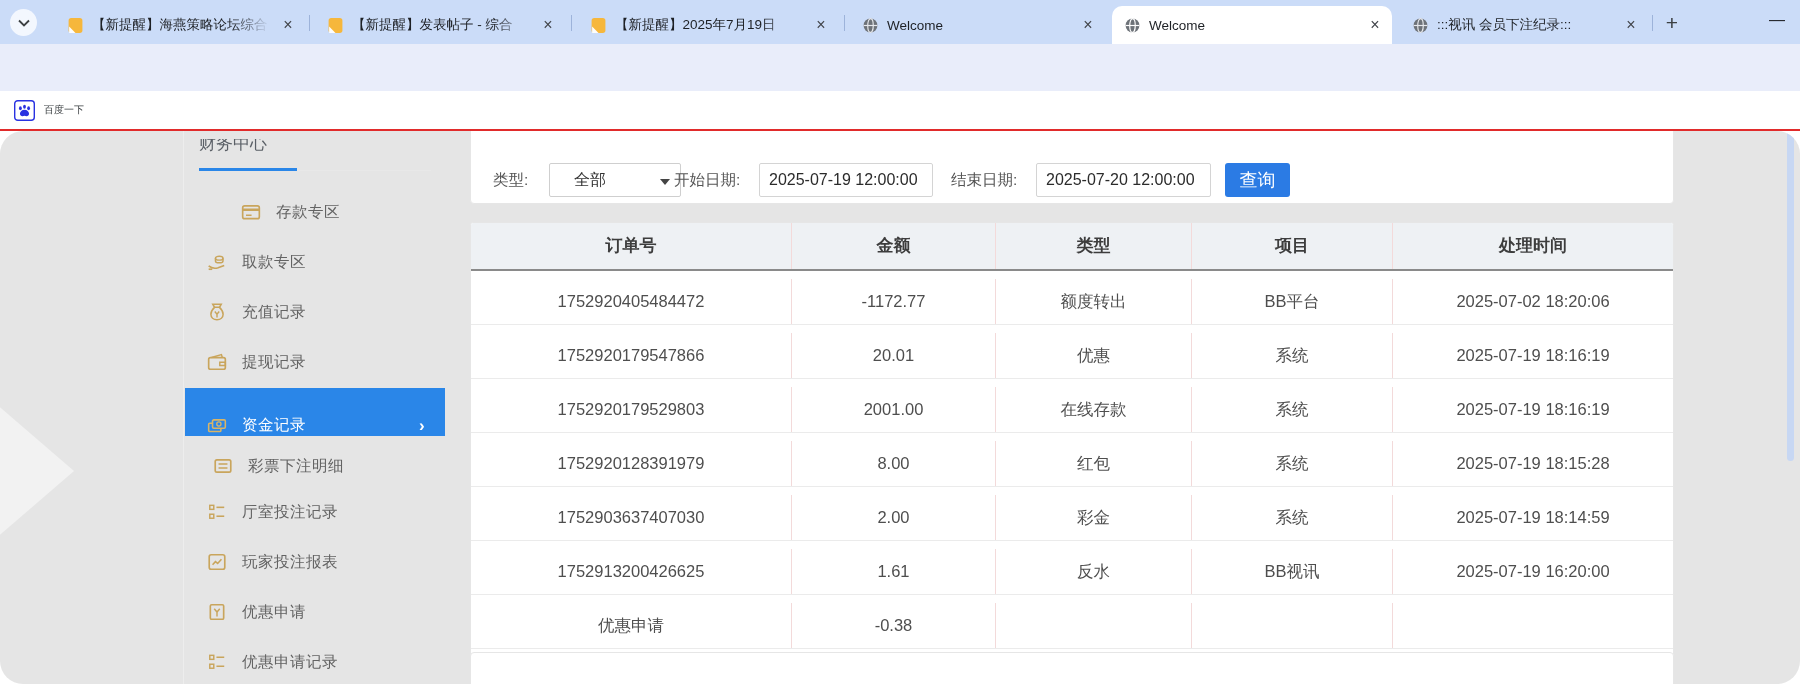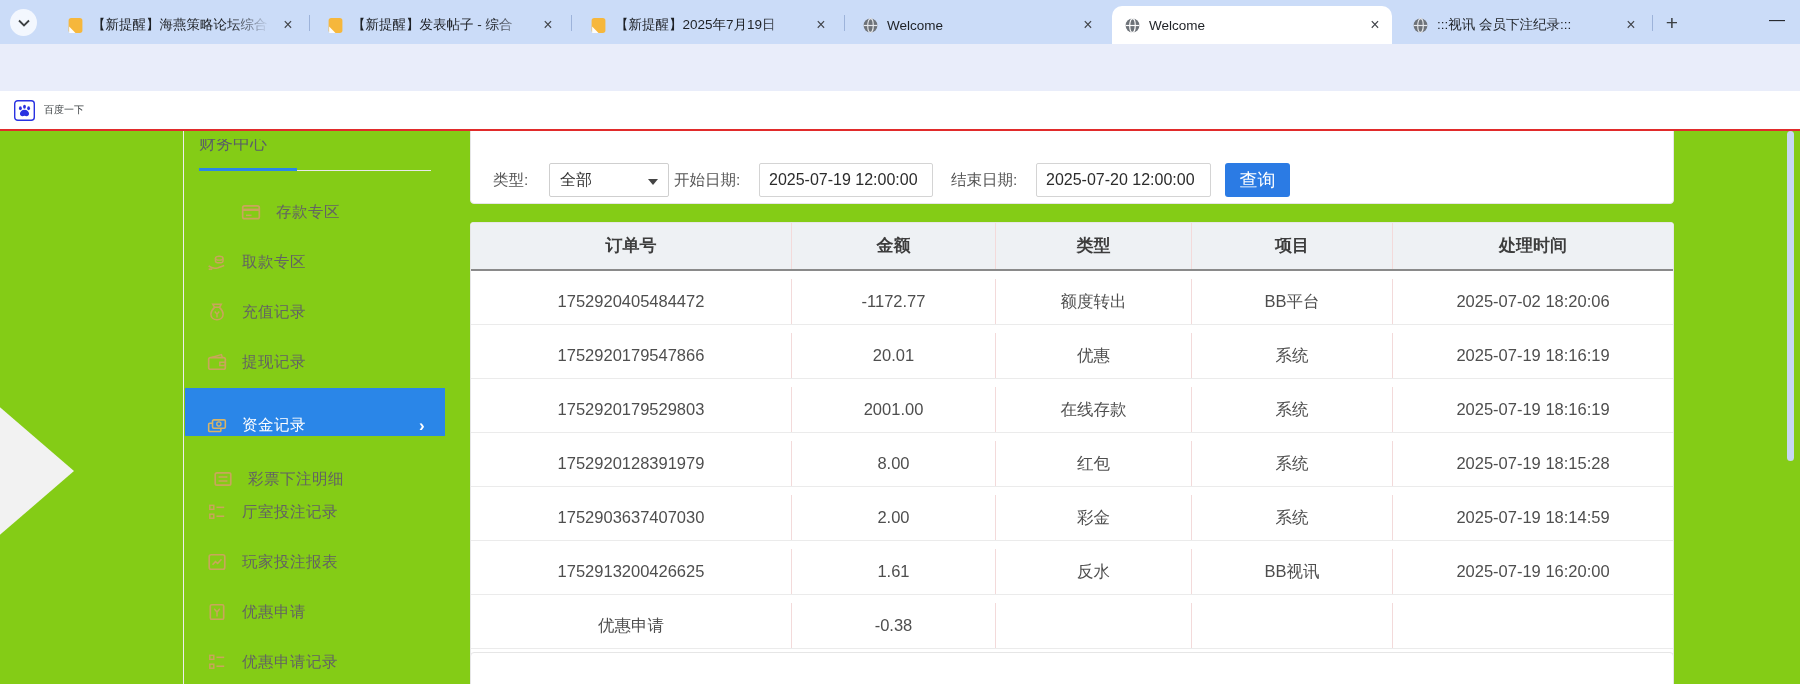--- a/index.html
+++ b/index.html
@@ -33,21 +33,21 @@
   .addr-url { font-size:15.5px; color:#1f2125; margin-left:10px; }
   .star-btn { position:absolute; left:1762px; top:55px; width:26px; height:26px; }
 
   .bookmarkbar { position:absolute; left:0; top:91px; width:1800px; height:38px; background:#ffffff; }
   .bookmark { position:absolute; left:14px; top:7px; height:24px; display:flex; align-items:center; }
   .bookmark-label { font-size:10px; color:#3c4043; margin-left:9px; }
 
   .redline { position:absolute; left:0; top:129px; width:1800px; height:2px; background:#e12b2b; }
 
   
-  .page { position:absolute; left:0; top:131px; width:1800px; height:553px; background:#84cc16; overflow:hidden; }
+  .page { position:absolute; left:0; top:131px; width:1800px; height:553px; background:#e5e5e5; overflow:hidden;border-radius:23px; }
   .side-border { position:absolute; left:183px; top:0; width:1px; height:553px; background:#ededed; }
   .watermark { position:absolute; left:-28px; top:252px; width:0; height:0;
     border-top:88px solid transparent; border-bottom:88px solid transparent;
     border-left:102px solid #f2f2f2; }
 
   
   .sidebar { position:absolute; left:185px; top:0; width:260px; height:553px; }
   .side-head-clip { position:absolute; left:14px; top:8px; width:120px; height:15px; overflow:hidden; }
   .side-head-clip span { display:block; font-size:17px; color:#5a5f66; transform:translateY(-7px); }
   .side-head-rule { position:absolute; left:14px; top:39px; width:232px; height:1px; background:#e8e8e8; }
@@ -56,22 +56,22 @@
   .menu-item .mi-icon { width:20px; height:20px; margin:0 15px 0 22px; flex:0 0 20px; }
   .menu-item .mi-label { font-size:15.5px; color:#636363; letter-spacing:.5px; }
   .menu-item.active { background:#2a86e8; height:48px; }
   .menu-item.active .mi-label { color:#ffffff; }
   .menu-chevron { position:absolute; left:234px; font-size:17px; color:#ffffff; font-weight:bold; }
 
   
   .filter-panel { position:absolute; left:470px; top:-10px; width:1204px; height:83px; background:#fff;
     border:1px solid #e6e6e6; border-radius:4px; }
   .f-label { position:absolute; top:41px; height:34px; line-height:34px; font-size:15.5px; color:#555; }
-  .f-select { position:absolute; left:78px; top:41px; width:120px; height:34px; border:1px solid #cfcfcf;
-    border-radius:2px; background:#fff; font-size:16px; color:#333; line-height:32px; padding-left:10px; }
+  .f-select { position:absolute; left:78px; top:41px; width:132px; height:34px; border:1px solid #cfcfcf;
+    border-radius:2px; background:#fff; font-size:16px; color:#333; line-height:32px; padding-left:24px; }
   .f-caret { position:absolute; right:10px; top:15px; width:0; height:0; border-left:5px solid transparent;
     border-right:5px solid transparent; border-top:6px solid #444; }
   .f-input { position:absolute; top:41px; height:34px; border:1px solid #d4d4d4; border-radius:2px;
     background:#fff; font-size:16px; color:#2b2b2b; padding-left:9px;
     font-family:"Liberation Sans","DejaVu Sans",sans-serif; }
   .f-btn { position:absolute; left:754px; top:41px; width:65px; height:34px; background:#2b7be4;
     color:#fff; font-size:18px; border:none; border-radius:3px; text-align:center; line-height:34px; }
 
   .table-panel { position:absolute; left:470px; top:91px; width:1204px; background:#fff;
     border:1px solid #e6e6e6; border-radius:3px; overflow:hidden; }
@@ -265,21 +265,21 @@
     <div class="menu-item active" style="top:257px;align-items:flex-end;">
       <svg class="mi-icon" viewBox="0 0 18 18">
         <rect x="1.5" y="6.5" width="11" height="7.5" rx="1" fill="none" stroke="#d9b566" stroke-width="1.4"></rect>
         <rect x="5" y="3.5" width="11.5" height="7.5" rx="1" fill="#2a86e8" stroke="#d9b566" stroke-width="1.4"></rect>
         <circle cx="10.7" cy="7.2" r="1.9" fill="none" stroke="#d9b566" stroke-width="1.2"></circle>
         </svg>
       <span class="mi-label">资金记录</span>
       <span class="menu-chevron">›</span>
     </div>
 
-    <div class="menu-item" style="top:326px;padding-left:6px;">
+    <div class="menu-item" style="top:313px;padding-left:6px;">
       <svg class="mi-icon" viewBox="0 0 18 18">
         <rect x="2" y="3.5" width="14" height="11" rx="1.5" fill="none" stroke="#c9a55c" stroke-width="1.5"></rect>
         <path d="M5 7.2h8 M5 10.8h8" stroke="#c9a55c" stroke-width="1.3"></path>
         </svg>
       <span class="mi-label">彩票下注明细</span>
     </div>
 
     <div class="menu-item" style="top:359px;">
       <svg class="mi-icon" viewBox="0 0 18 18">
         <rect x="2.5" y="3" width="3.6" height="3.6" fill="none" stroke="#c9a55c" stroke-width="1.3"></rect>

